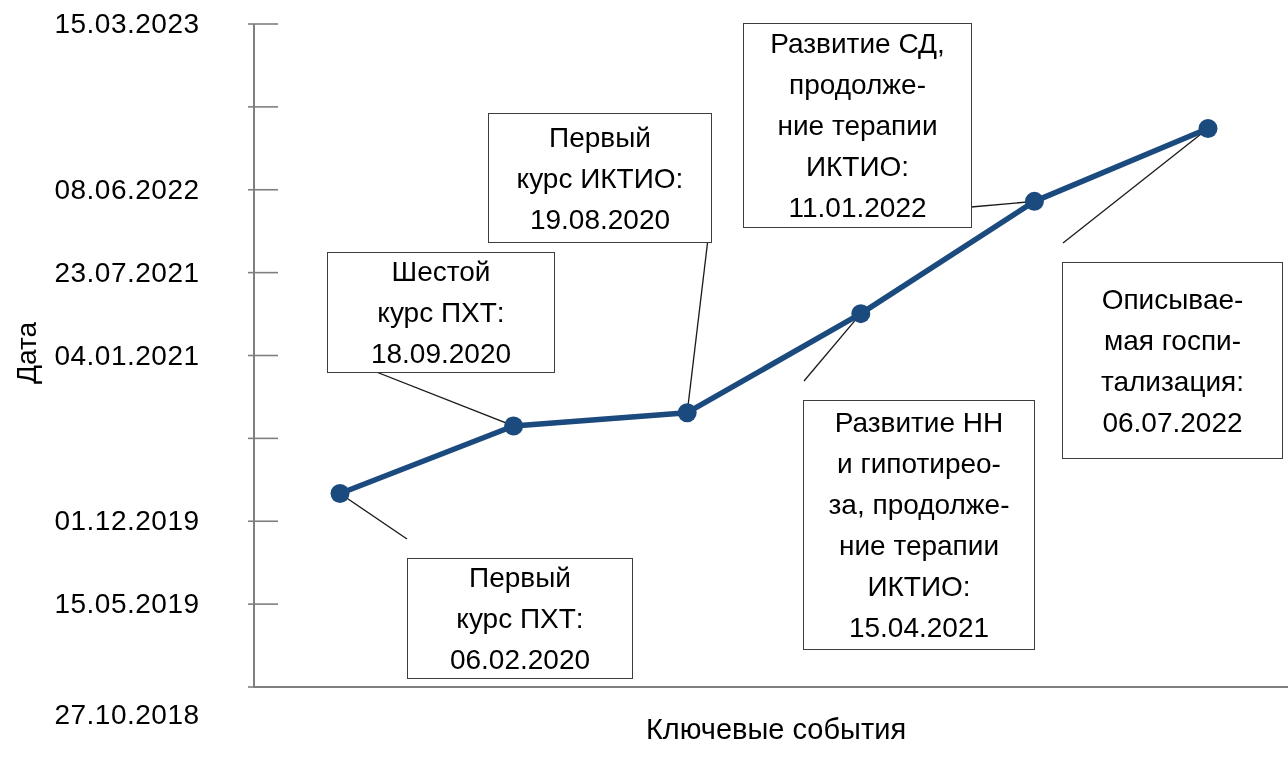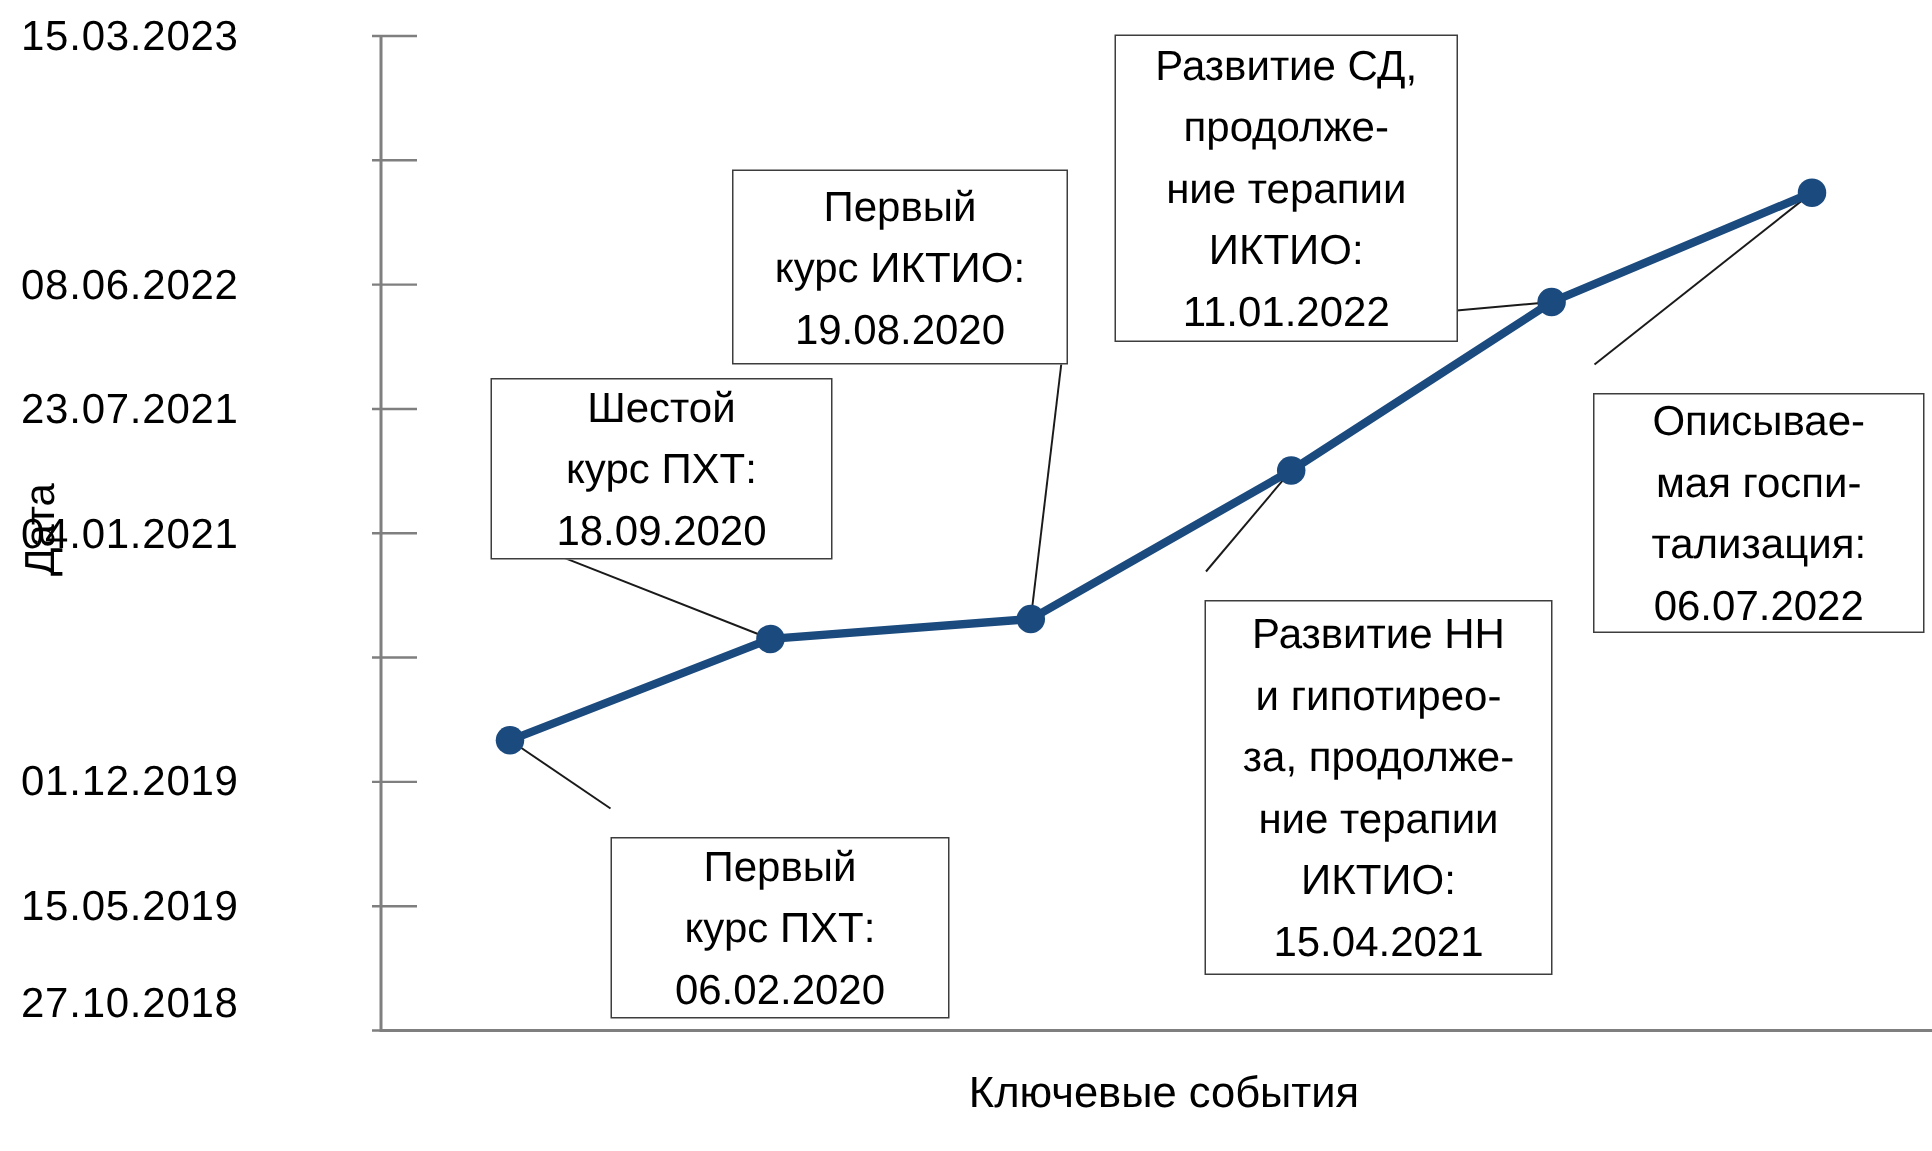--- a/index.html
+++ b/index.html
@@ -11,21 +11,21 @@
     background: #ffffff;
     overflow: hidden;
   }
   #chart-svg { position: absolute; left: 0; top: 0; }
   .ytick {
     position: absolute;
     left: 14px;
     width: 226px;
     height: 40px;
     line-height: 40px;
-    text-align: left;
+    text-align: center;
     font-size: 28px;
     letter-spacing: 0.5px;
     white-space: nowrap;
   }
   .ylabel {
     position: absolute;
     left: -28px;
     top: 338px;
     width: 110px;
     height: 30px;
@@ -95,21 +95,21 @@
         <circle cx="1208" cy="128.4225" r="9.5" fill="#1b4a7e"></circle>
       </g>
     </svg>
 
   <div class="ytick" style="top:4px">15.03.2023</div>
   <div class="ytick" style="top: 169.75px;">08.06.2022</div>
   <div class="ytick" style="top: 252.625px;">23.07.2021</div>
   <div class="ytick" style="top: 335.5px;">04.01.2021</div>
   <div class="ytick" style="top: 501.25px;">01.12.2019</div>
   <div class="ytick" style="top: 584.125px;">15.05.2019</div>
-  <div class="ytick" style="top:649px">27.10.2018</div>
+  <div class="ytick" style="top:695px">27.10.2018</div>
 
   <div class="ylabel">Дата</div>
   <div class="xlabel">Ключевые события</div>
 
   <div class="ann" style="left:407px; top:538px; width:226px; height:121px;">Первый
 курс ПХТ:
 06.02.2020</div>
   <div class="ann" style="left:327px; top:232px; width:228px; height:121px;">Шестой
 курс ПХТ:
 18.09.2020</div>
@@ -120,18 +120,18 @@
 и гипотирео-
 за, продолже-
 ние терапии
 ИКТИО:
 15.04.2021</div>
   <div class="ann" style="left:743px; top:3px; width:229px; height:205px;">Развитие СД,
 продолже-
 ние терапии
 ИКТИО:
 11.01.2022</div>
-  <div class="ann" style="left:1062px; top:242px; width:221px; height:160px;">Описывае-
+  <div class="ann" style="left:1062px; top:242px; width:221px; height:197px;">Описывае-
 мая госпи-
 тализация:
 06.07.2022</div>
 
 </div>
 
 </body></html>

